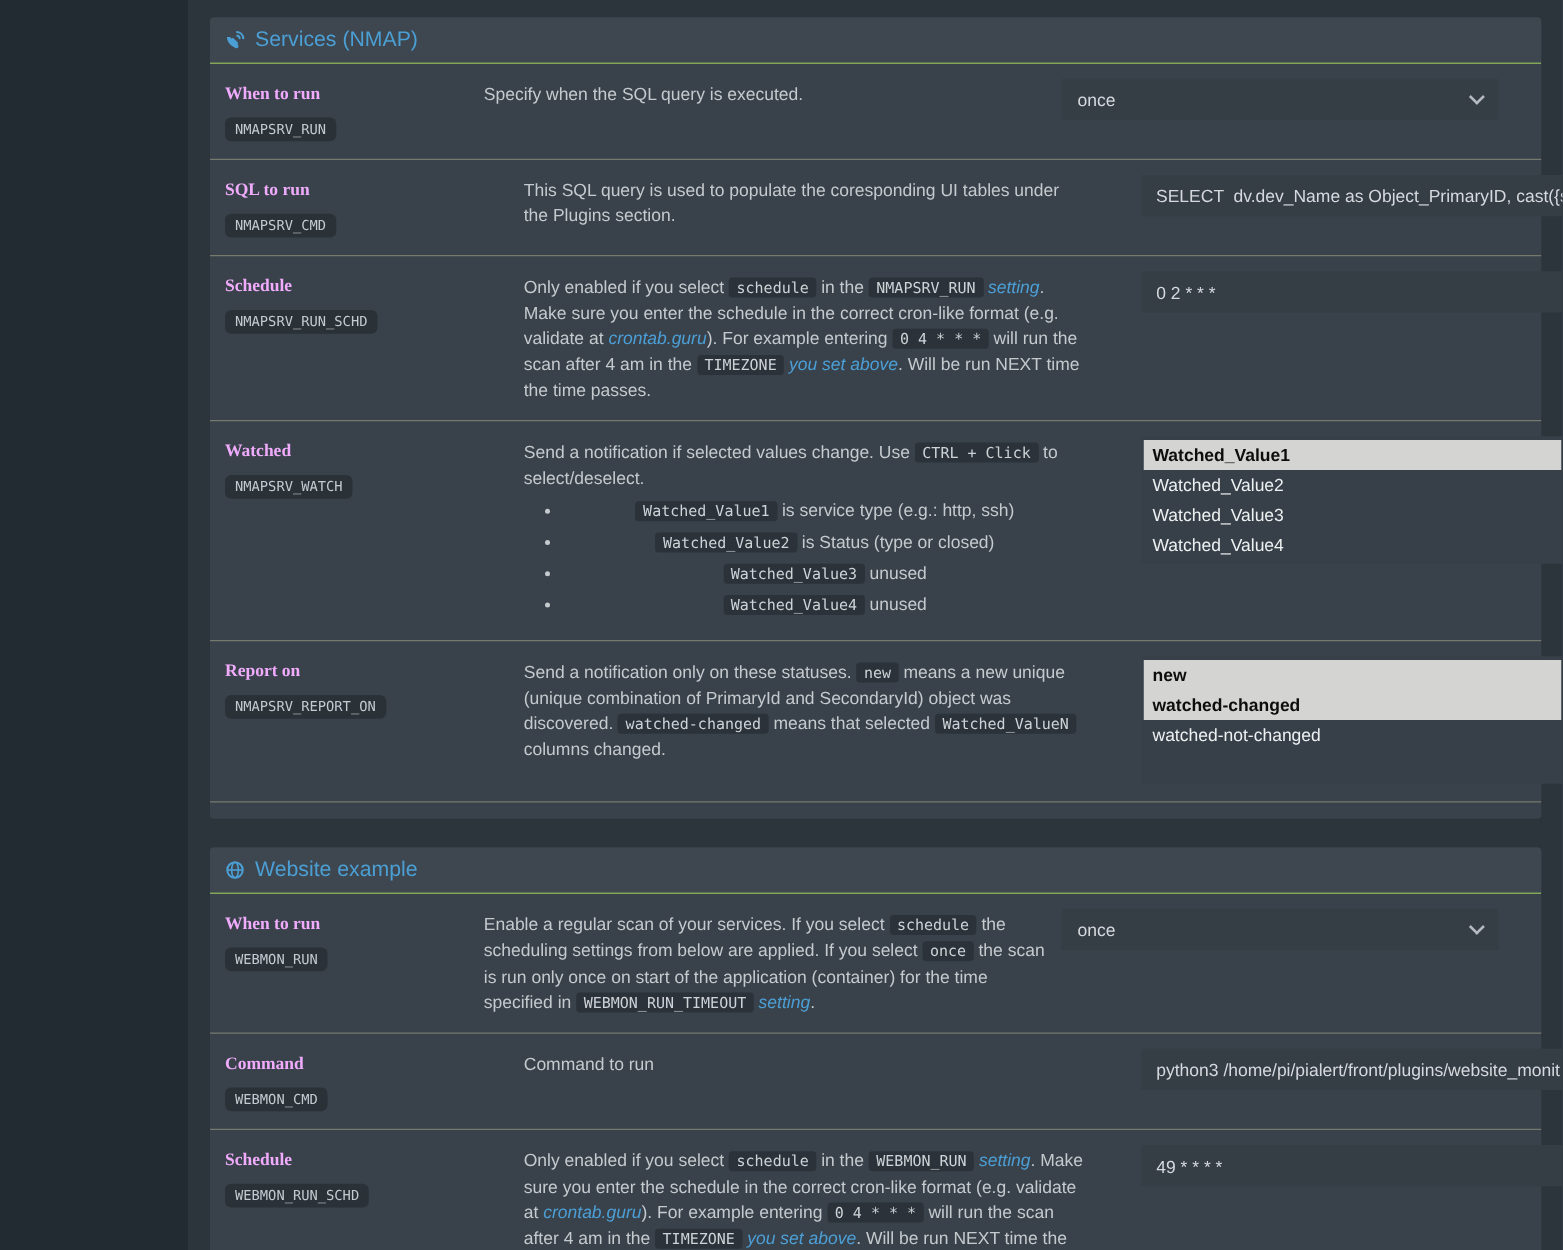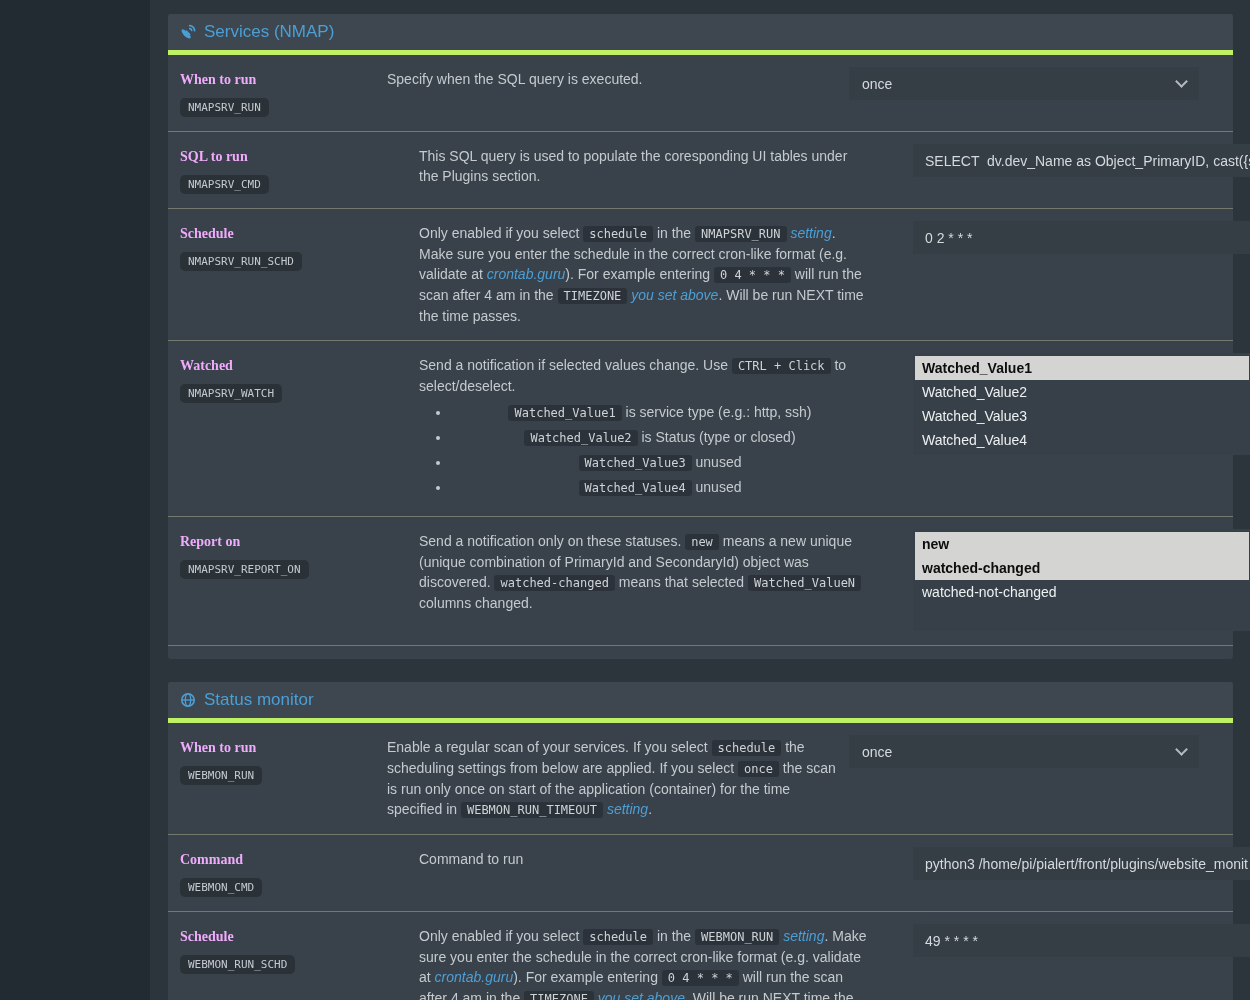--- a/index.html
+++ b/index.html
@@ -7,21 +7,21 @@
     width:1250px;height:1000px;overflow:hidden;
     background:#2d353c;
     font-family:"Liberation Sans",sans-serif;
     -webkit-font-smoothing:antialiased;
   }
   .sidebar{position:fixed;left:0;top:0;width:150px;height:1000px;background:#222b31;}
   .content{margin-left:150px;padding:14px 17px 0 18px;}
   .panel{width:1065px;background:#39424a;border-radius:3px;margin-bottom:23px;box-sizing:border-box;}
   .panel-head{
     background:#3e474f;border-radius:3px 3px 0 0;
-    padding:8px 12px;border-bottom:5px solid #bef264;
+    padding:8px 12px;border-bottom:1px solid #bef264;
     color:#4b9fd5;font-size:17px;
     display:flex;align-items:center;gap:8px;
   }
   .picon{display:flex;align-items:center;color:#4b9fd5;}
   .row{
     display:grid;grid-template-columns:195px 450px 350px;column-gap:12px;
     padding:12px 0 14px 12px;
   }
   .rows .row + .row{border-top:1px solid #75796d;gap:44px;}
   .panel-foot{height:13px;border-top:1px solid #75796d;}
@@ -141,21 +141,21 @@
     </section>
     <section class="panel">
       <div class="panel-head">
         <span class="picon">
           <svg width="16" height="16" viewBox="0 0 16 16" fill="none" stroke="currentColor">
             <circle cx="8" cy="8" r="6.2" stroke-width="1.6"></circle>
             <ellipse cx="8" cy="8" rx="2.7" ry="6.2" stroke-width="1.3"></ellipse>
             <line x1="1.8" y1="8" x2="14.2" y2="8" stroke-width="1.3"></line>
           </svg>
         </span>
-        <span>Status monitor</span>
+        <span>Website example</span>
       </div>
       <div class="rows">
         <div class="row">
           <div><div class="lbl">When to run</div><span class="env">WEBMON_RUN</span></div>
           <div>
             <p class="desc"><span>Enable a regular scan of your services. If you select </span><span class="code">schedule</span><span> the scheduling settings from below are applied. If you select </span><span class="code">once</span><span> the scan is run only once on start of the application (container) for the time specified in </span><span class="code">WEBMON_RUN_TIMEOUT</span><span> </span><a class="lnk" href="#">setting</a><span>.</span></p>
           </div>
           <div class="ctl">
             <div class="sel">
               <span>once</span>

